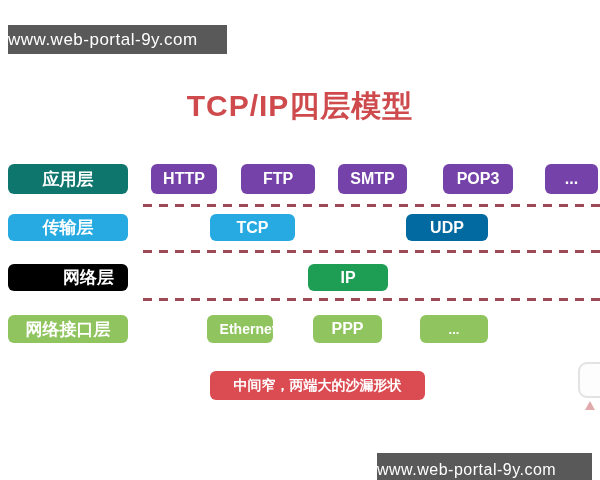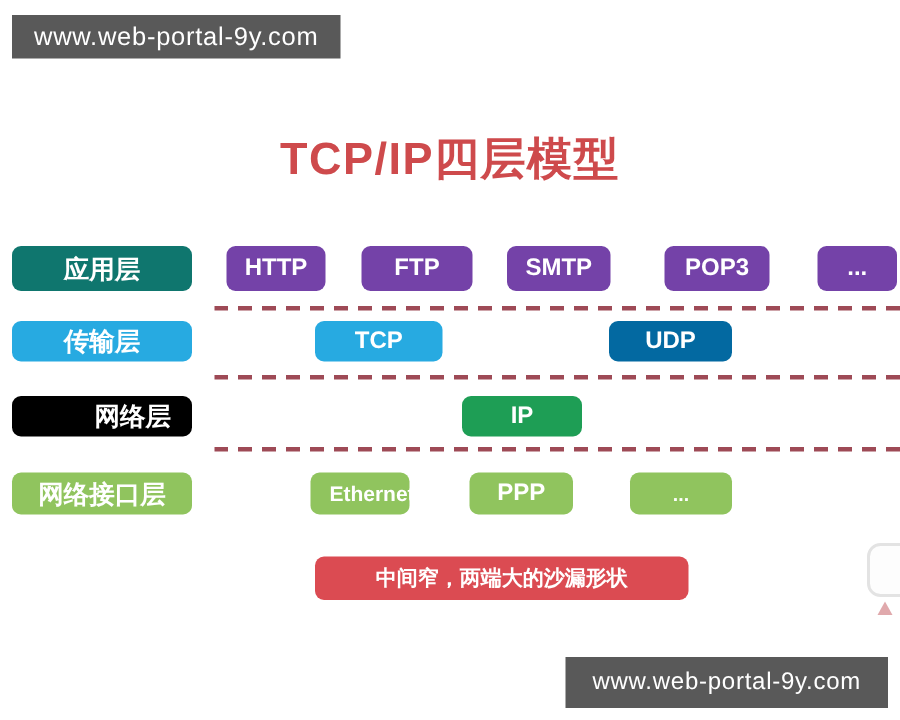--- a/index.html
+++ b/index.html
@@ -16,23 +16,23 @@
     overflow: hidden;
   }
 
   
   .banner {
     position: absolute;
     background: #595959;
     color: #ffffff;
     display: flex;
     align-items: center;
-    justify-content: center;
     letter-spacing: 0.5px;
     white-space: nowrap;
+    margin-top: 15px;
   }
   .banner-top   { left: 8px;   top: 10px;  width: 219px; height: 29px; font-size: 17px; }
   .banner-bottom{ left: 377px; top: 438px; width: 215px; height: 34px; font-size: 16px; }
 
   
   .title {
     position: absolute;
     left: 0; top: 86px;
     width: 600px;
     text-align: center;
@@ -75,21 +75,21 @@
     );
   }
   .d1 { top: 204px; }
   .d2 { top: 250px; }
   .d3 { top: 298px; }
 
   
   .note-box {
     position: absolute;
     left: 210px; top: 371px;
-    width: 249px; height: 29px;
+    width: 215px; height: 29px;
     background: #db4b52;
     border-radius: 6px;
     color: #ffffff;
     font-weight: bold;
     font-size: 14px;
     display: flex;
     align-items: center;
     justify-content: center;
     white-space: nowrap;
   }

